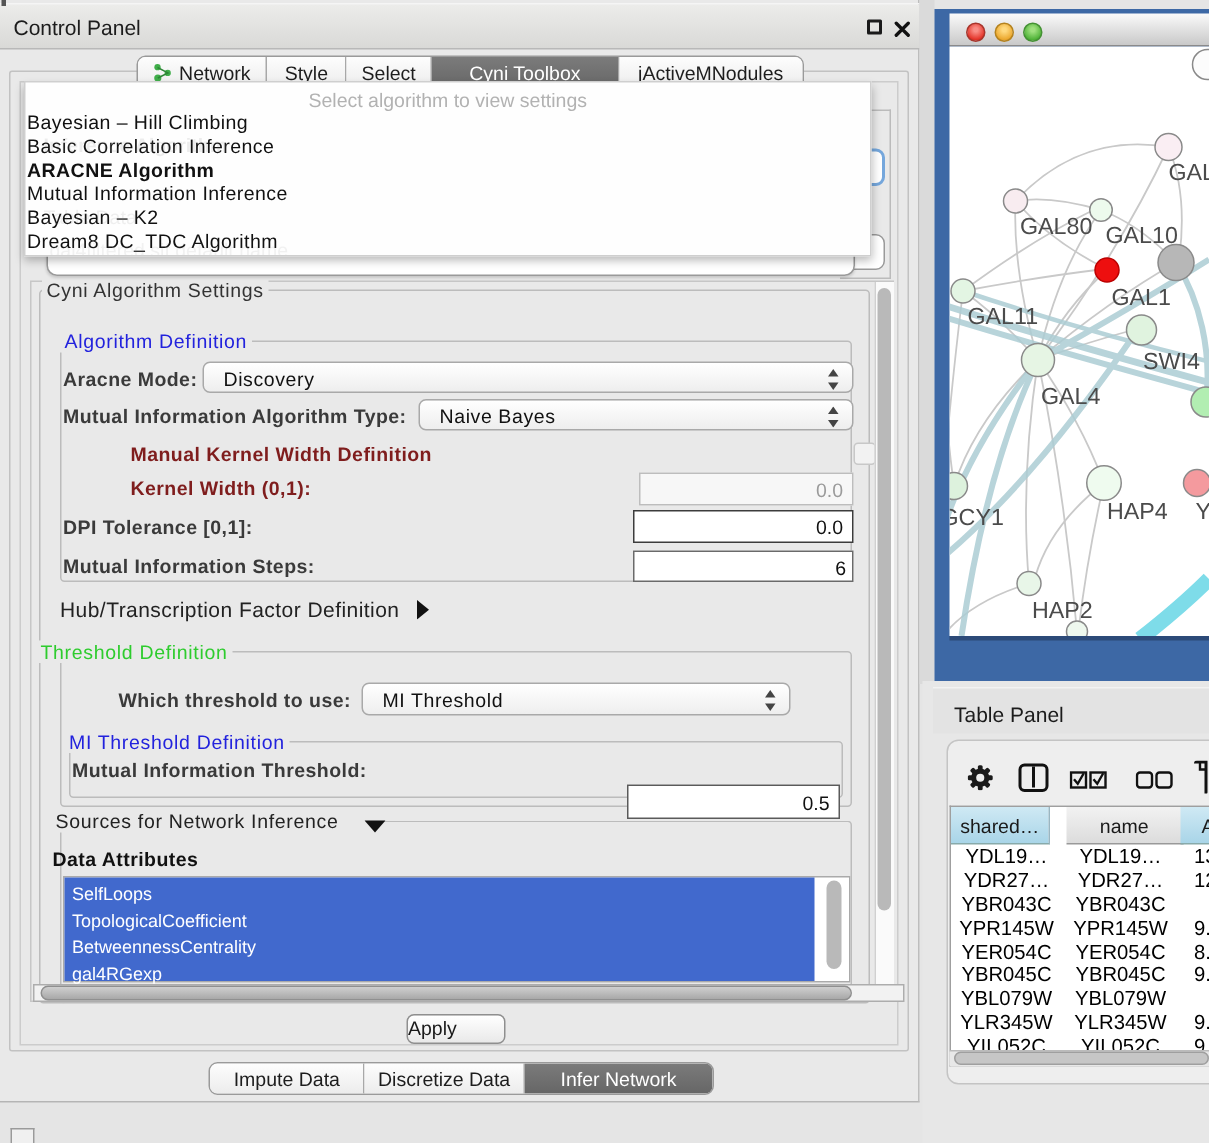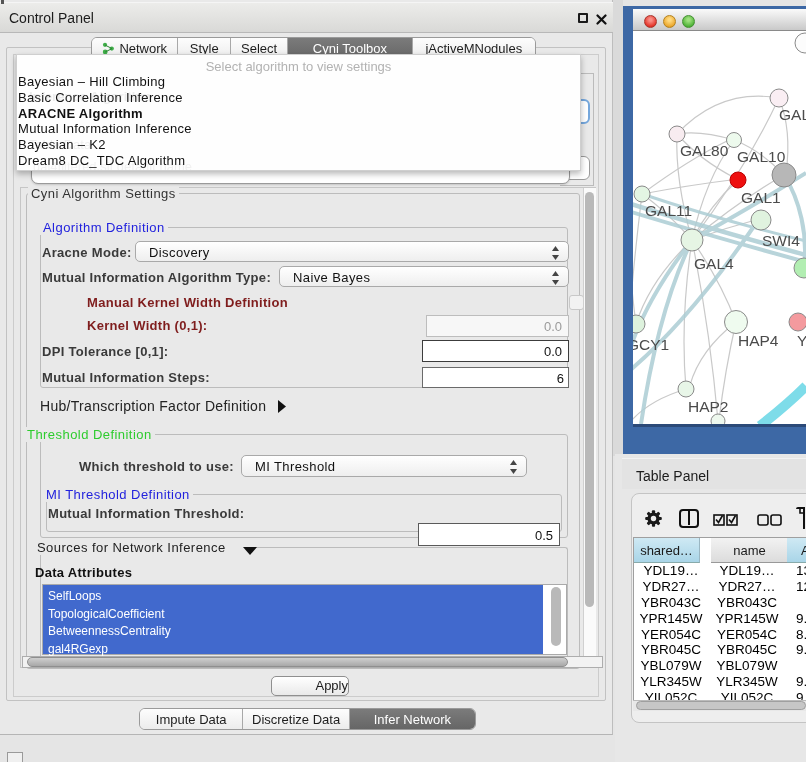--- a/index.html
+++ b/index.html
@@ -149,21 +149,21 @@
 <div class="abs" style="left:43px; top:585px; width:500px; height:69px; background:#4169cd;"></div>
 <div class="abs" style="left:48px; top:588px; font-size:12px; color:#fff; line-height:17.5px;">SelfLoops<br>TopologicalCoefficient<br>BetweennessCentrality<br>gal4RGexp</div>
 <div class="abs" style="left:551px; top:587px; width:10px; height:59px; background:#b9b9b9; border-radius:5px;"></div>
 
 <div class="abs" style="left:583px; top:188px; width:13px; height:468px; background:#fafafa; border-left:1px solid #d0d0d0;"></div>
 <div class="abs" style="left:585px; top:192px; width:9px; height:415px; background:#b9b9b9; border-radius:5px;"></div>
 
 <div class="abs" style="left:22px; top:656px; width:581px; height:12px; background:#f2f2f2; border:1px solid #adadad;"></div>
 <div class="abs" style="left:27px; top:657px; width:541px; height:10px; background:linear-gradient(#cfcfcf,#a8a8a8); border:1px solid #8f8f8f; border-radius:5px;"></div>
 
-<div class="abs" style="left:271px; top:676px; width:78px; height:20px; border:1px solid #8f8f8f; border-radius:5px; background:linear-gradient(#ffffff,#e9e9e9); font-size:13px; color:#1a1a1a; text-align:right; line-height:18px;">Apply</div>
+<div class="abs" style="left:271px; top:676px; width:66px; height:20px; border:1px solid #8f8f8f; border-radius:5px; background:linear-gradient(#ffffff,#e9e9e9); font-size:13px; color:#1a1a1a; text-align:left; line-height:18px;">Apply</div>
 
 <div class="seg" style="left:139px; top:708px; width:337px; height:22px;">
   <div class="s" style="width:104px;">Impute Data</div>
   <div class="s" style="width:107px;">Discretize Data</div>
   <div class="s sel" style="width:126px;">Infer Network</div>
 </div>
 
 <div class="abs" style="left:7px; top:752px; width:16px; height:12px; border:1px solid #9a9a9a; border-bottom:none; background:#f0f0f0;"></div>
 
 <div class="abs" style="left:31px; top:156px; width:539px; height:28px; border:1px solid #9a9a9a; border-radius:7px; background:#fff; box-shadow:0 1px 2px rgba(0,0,0,0.15);"></div>

